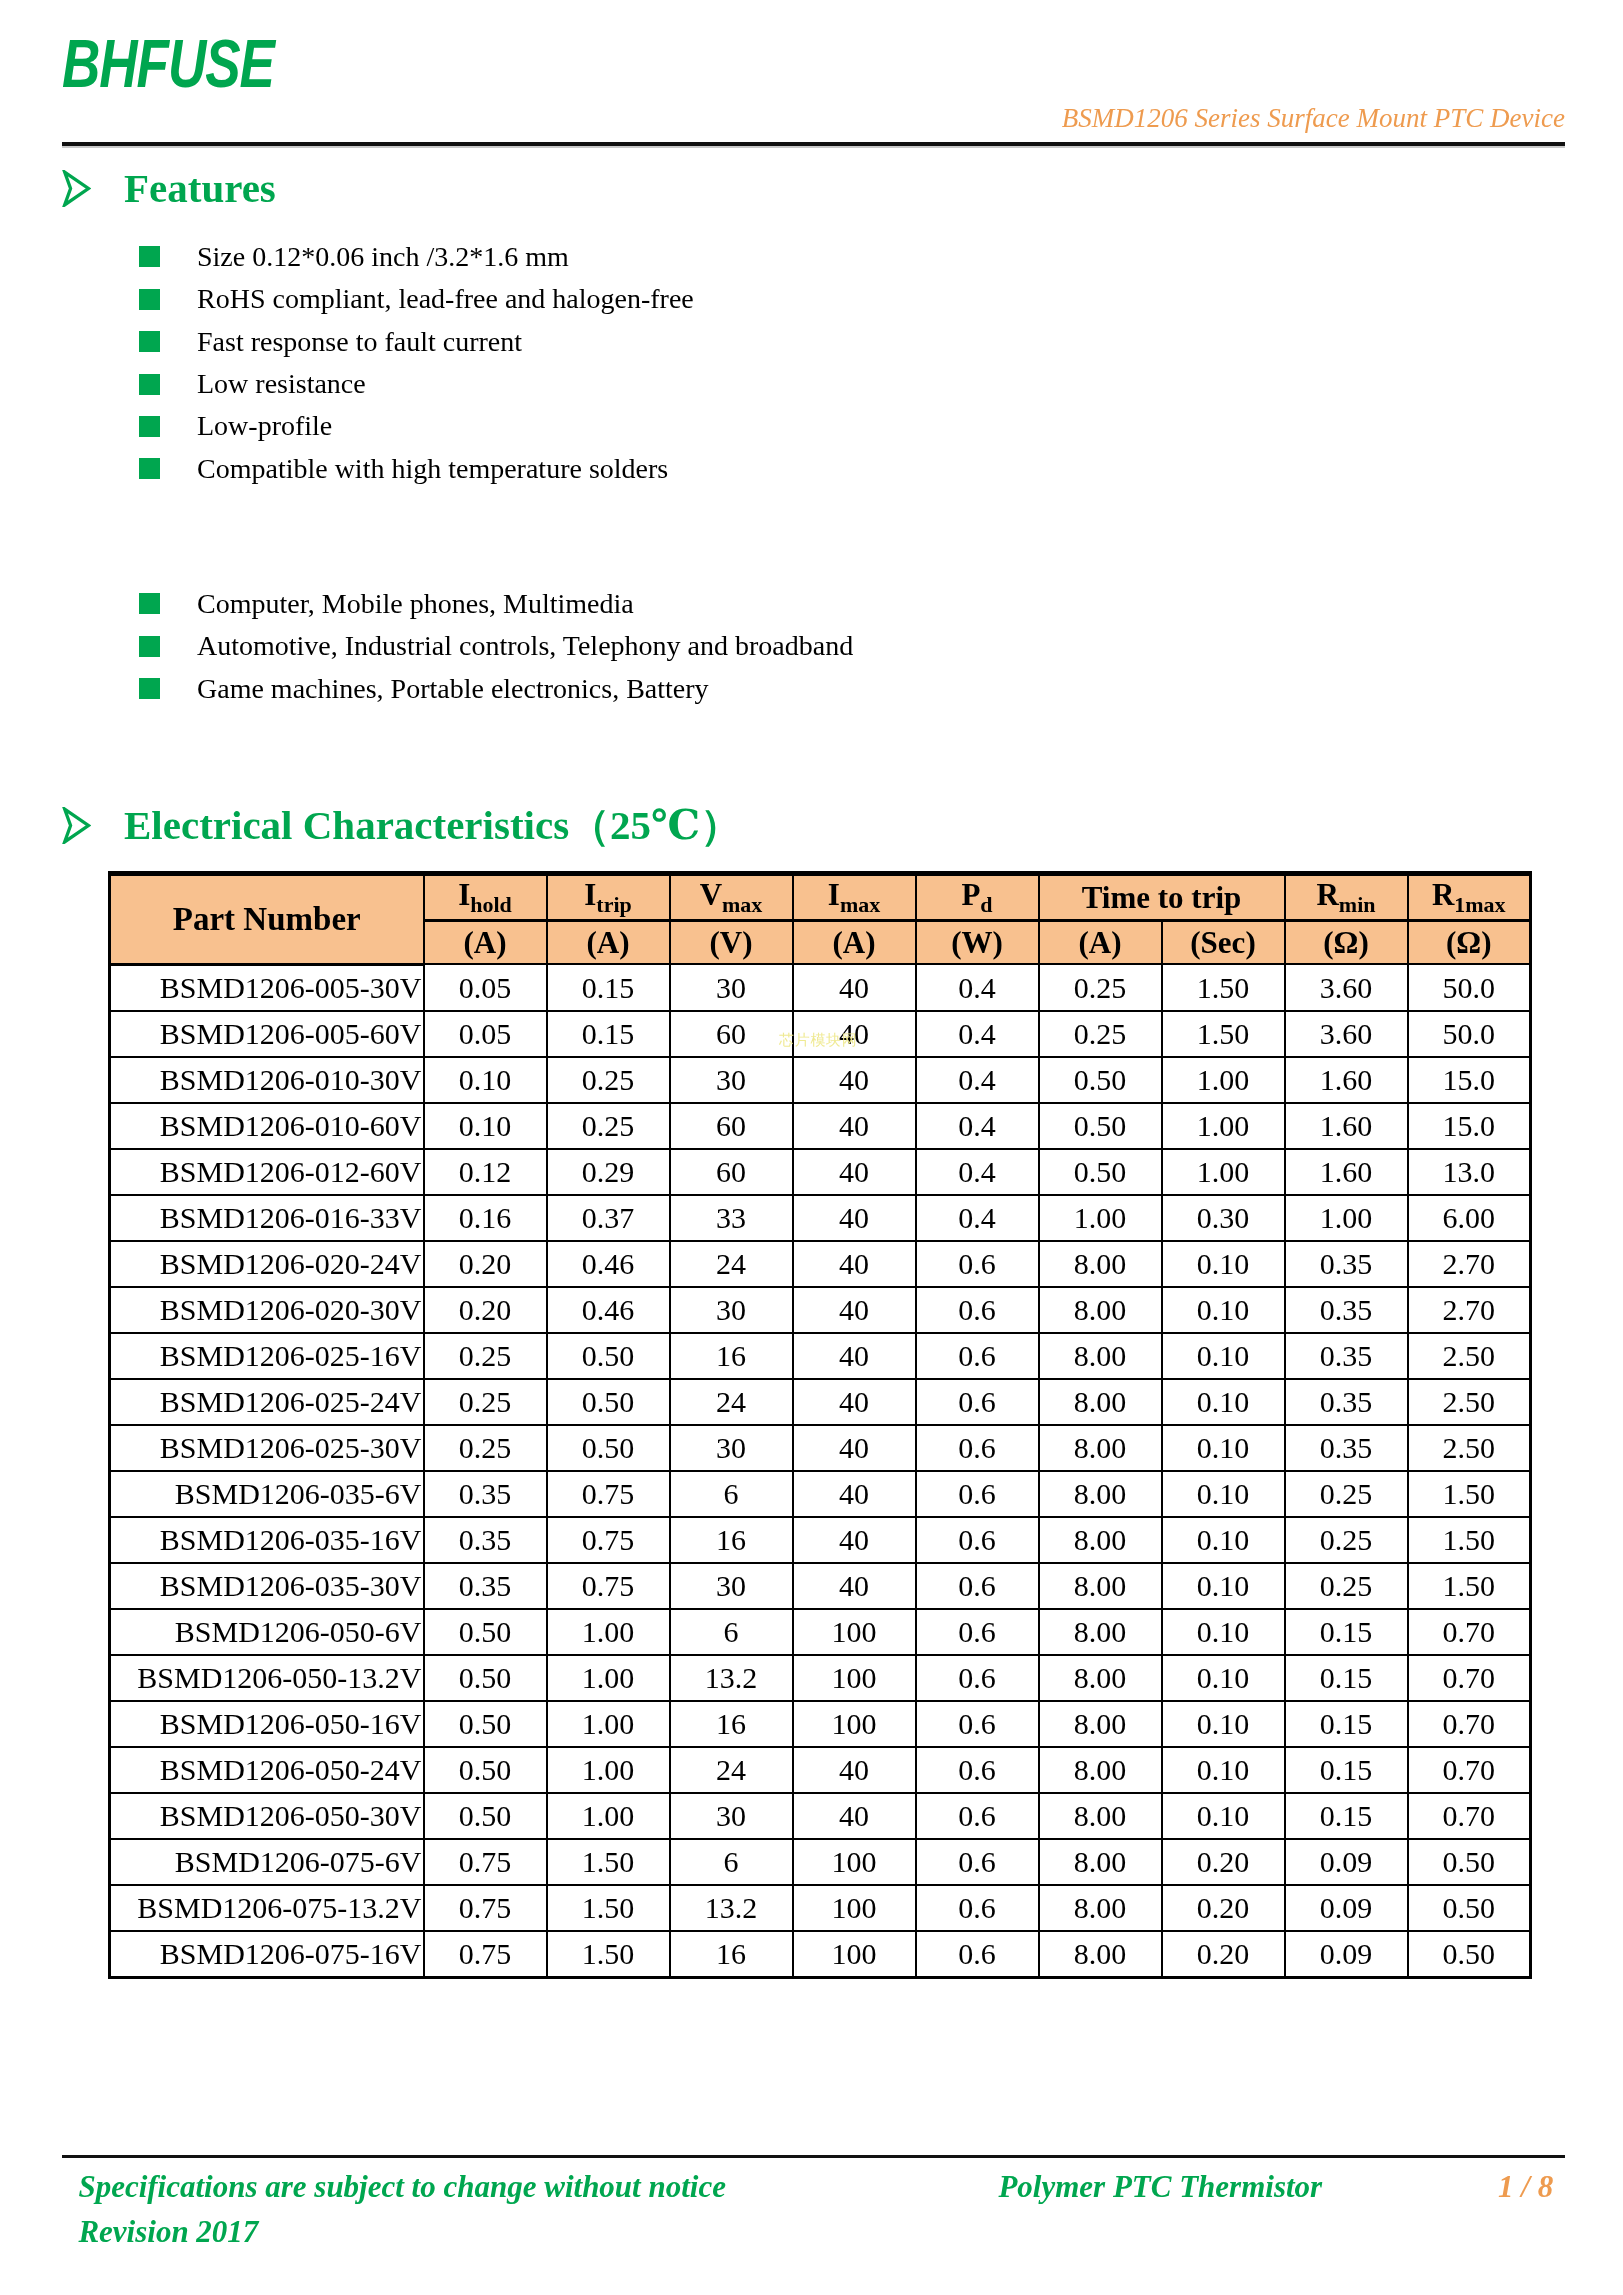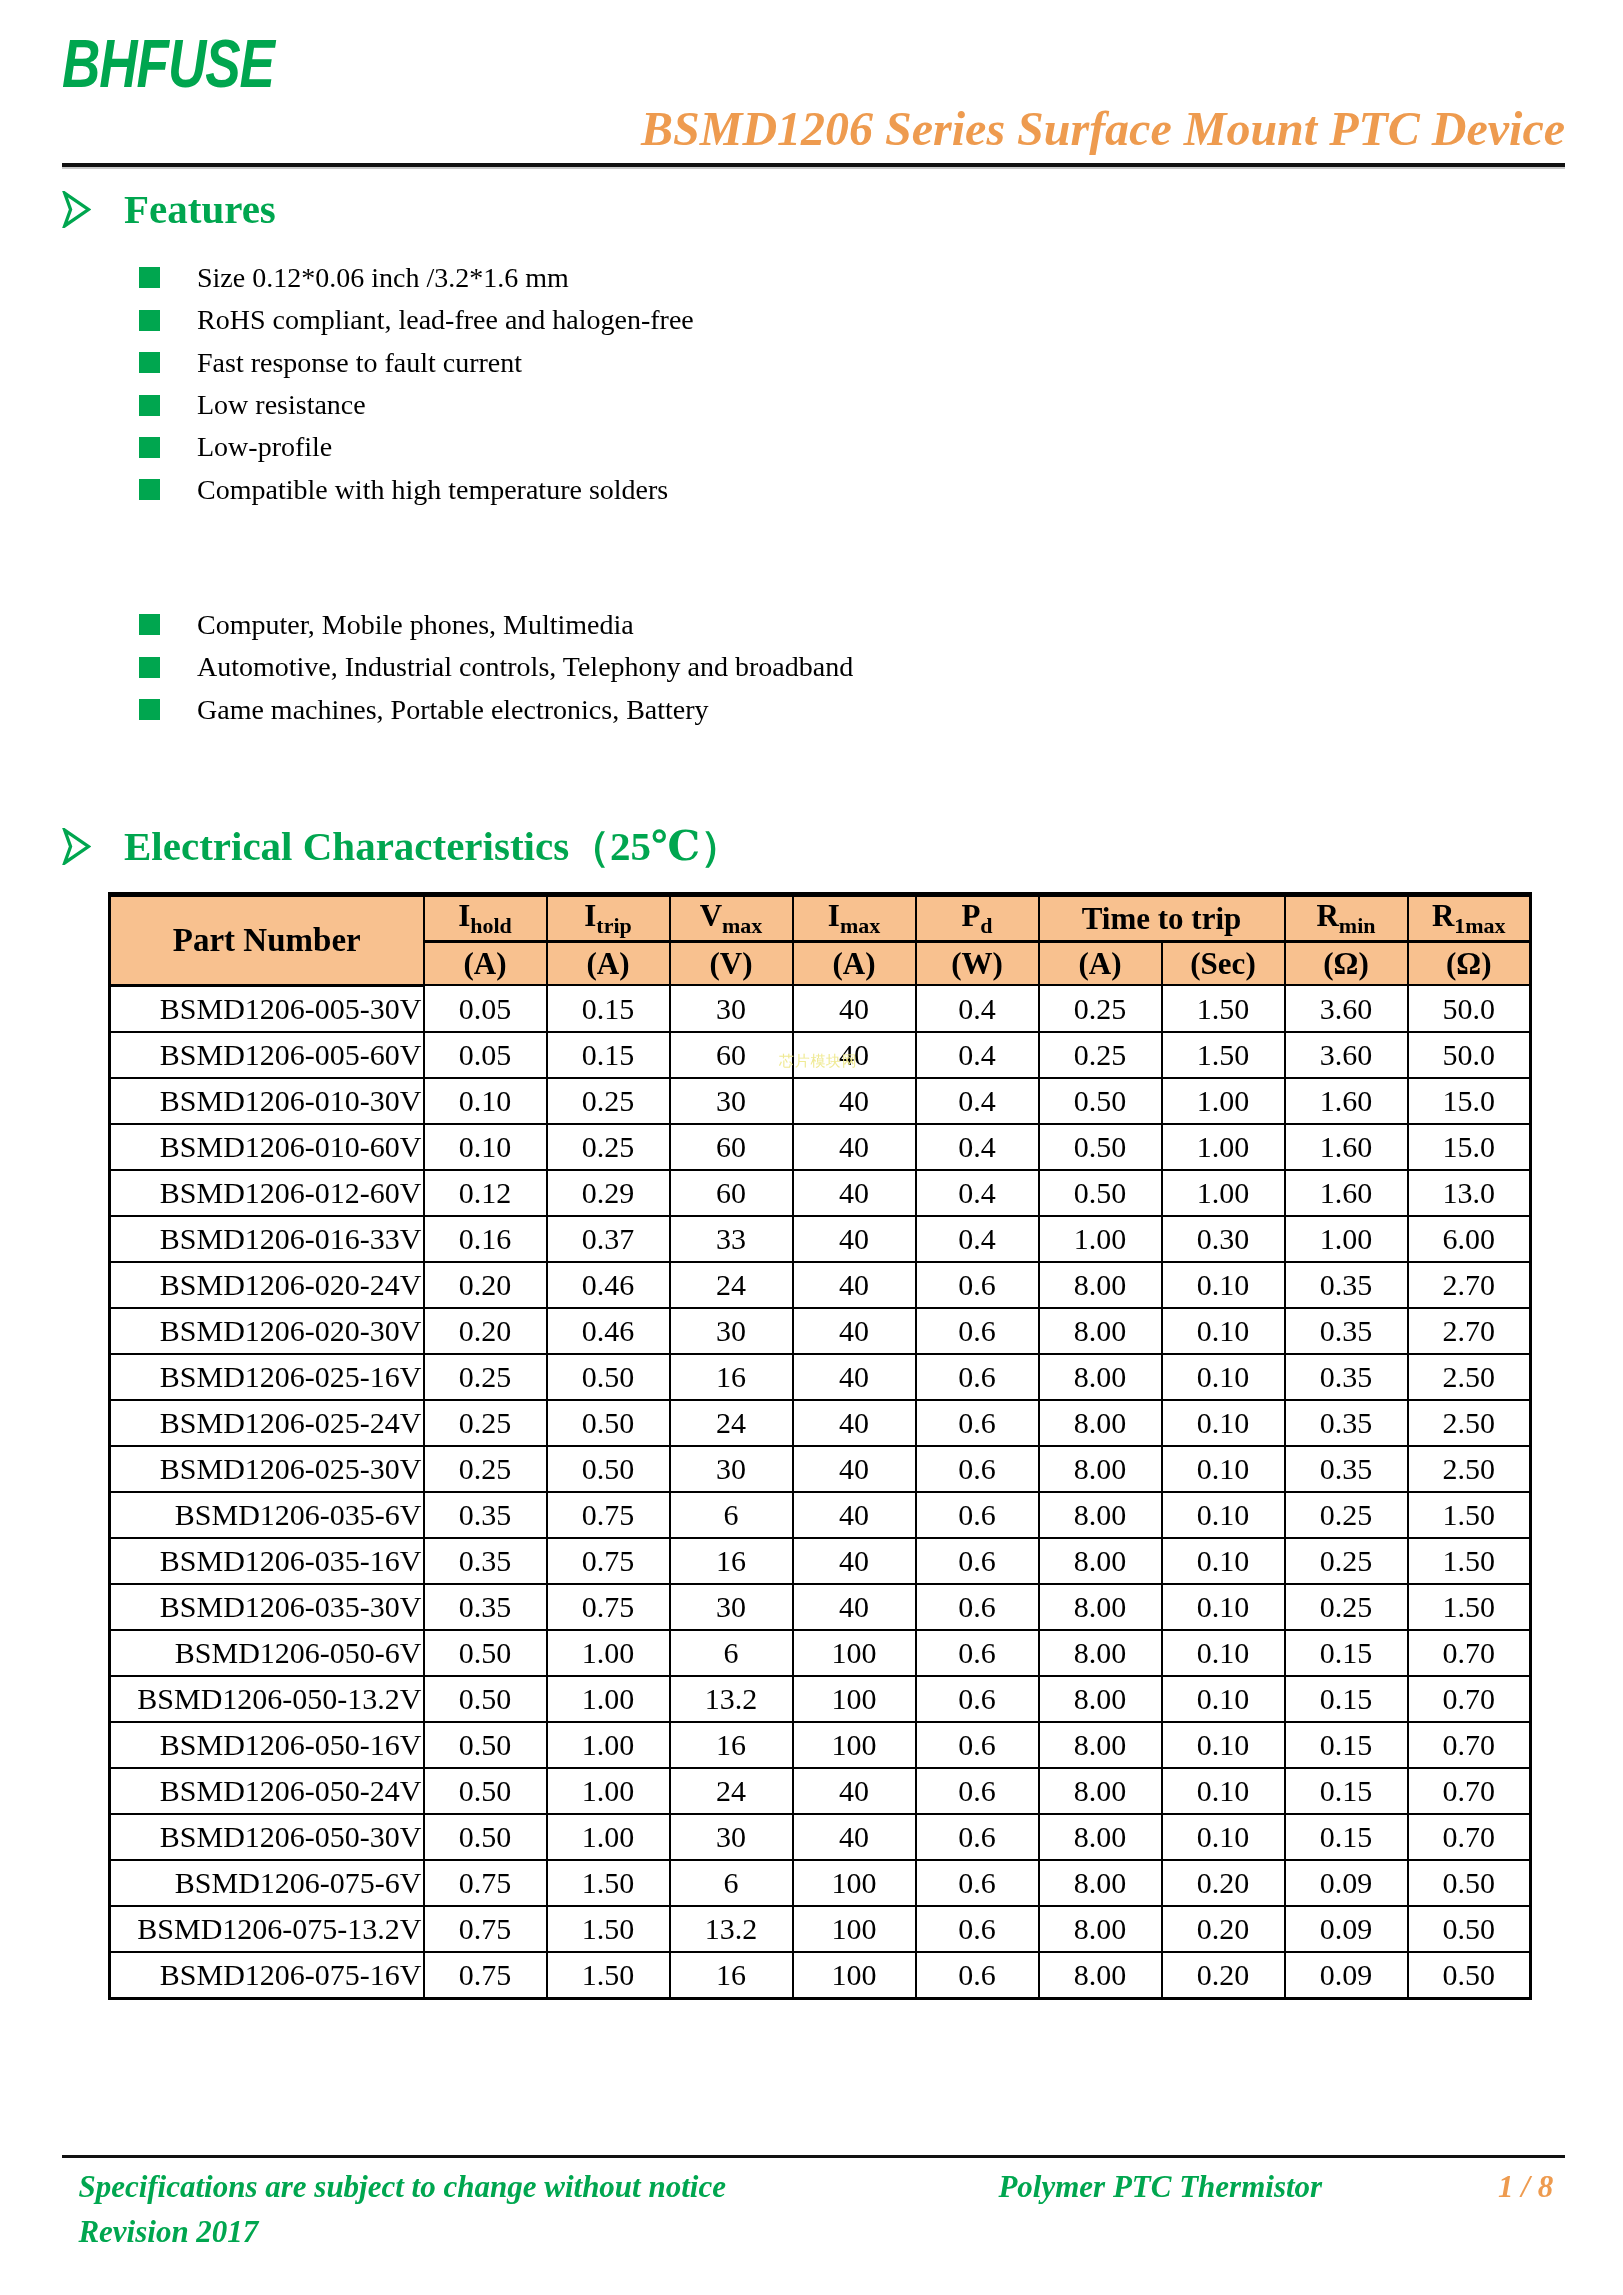--- a/index.html
+++ b/index.html
@@ -24,22 +24,22 @@
     font-family:"Liberation Sans","DejaVu Sans",sans-serif;
     font-style:italic; font-weight:900;
     font-size:68px; line-height:0.95;
     color:var(--green);
     transform:scaleX(0.78);
     transform-origin:left center;
     letter-spacing:-1.3px;
   }
   .title-row { text-align:right; margin-top:9.2px; }
   .doc-title {
-    font-style:italic; font-weight:bold;
-    font-size:48px; line-height:1;
+    font-style:italic; font-weight:normal;
+    font-size:27px; line-height:1;
     color:var(--orange);
   }
   .header-rule { height:3.9px; background:#111; margin-top:10.5px; box-shadow:0 2px 0 #c9c9c9; }
 
   
   .section-heading {
     display:flex; align-items:center; gap:33px;
     color:var(--green);
     font-weight:bold; font-size:41px; line-height:1.1;
     font-family:"Liberation Serif","DejaVu Serif","DejaVu Sans",serif;

